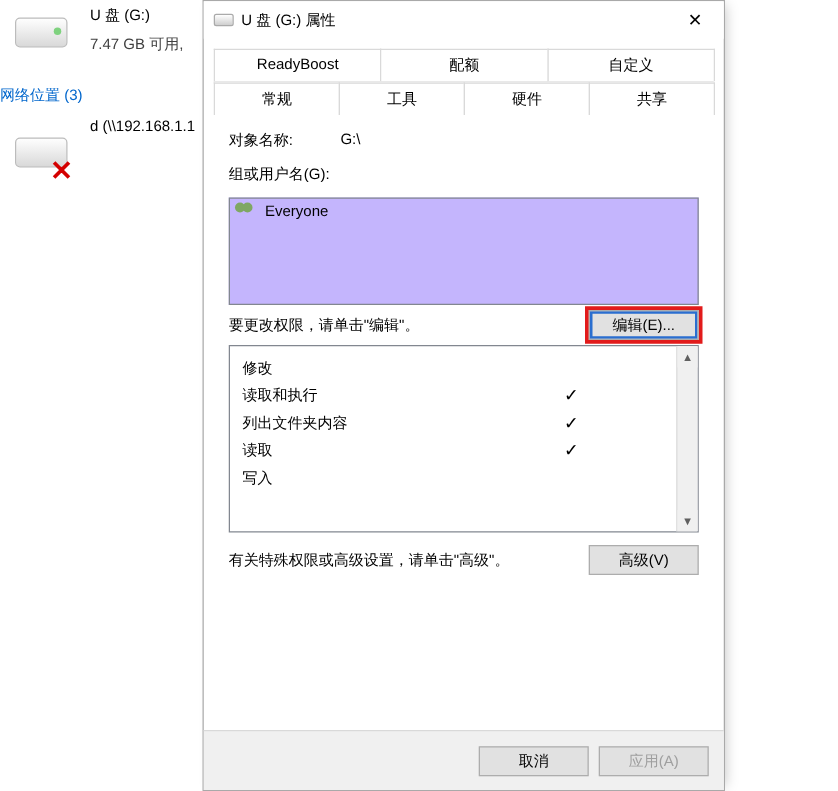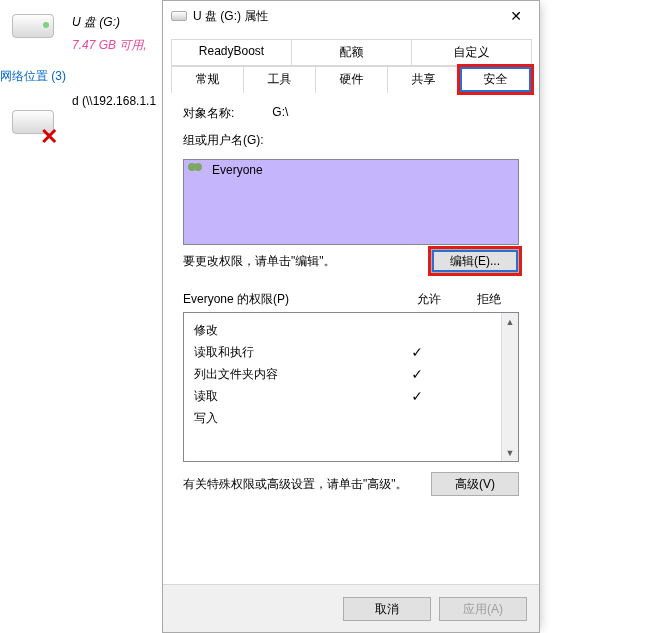--- a/index.html
+++ b/index.html
@@ -1,33 +1,33 @@
 <!DOCTYPE html>
 <html><head>
 <meta charset="utf-8">
 <style>
   * { box-sizing: border-box; font-family: "Microsoft YaHei", "Segoe UI", sans-serif; }
   body { margin: 0; width: 670px; height: 633px; background: #fff; font-size: 12px; overflow: hidden; position: relative; }
 
   
   .bg { position: absolute; inset: 0; background: #fff; }
-  .bg-item1 { position: absolute; left: 6px; top: 14px; width: 150px; font-style: italic; }
+  .bg-item1 { position: absolute; left: 6px; top: 4px; width: 150px; }
   .bg-item1 .lbl { color: #000; padding-left: 66px; }
-  .bg-item1 .sub { color: #ec4899; padding-left: 66px; margin-top: 6px; }
+  .bg-item1 .sub { color: #404040; padding-left: 66px; margin-top: 6px; }
   .drive-ico { position: absolute; left: 12px; top: 14px; width: 42px; height: 24px; background: linear-gradient(#fefefe,#d9d9d9); border: 1px solid #bcbcbc; border-radius: 4px; }
   .drive-ico:after { content:""; position:absolute; right:4px; top:7px; width:6px; height:6px; border-radius:50%; background:#7fd27f; }
 
   .net-hdr { position: absolute; left: 0px; top: 68px; color: #0066cc; }
   .bg-item2 { position: absolute; left: 6px; top: 94px; }
   .bg-item2 .lbl { padding-left: 66px; color:#000; }
   .drive-ico2 { position: absolute; left: 12px; top: 110px; width: 42px; height: 24px; background: linear-gradient(#fefefe,#d9d9d9); border: 1px solid #bcbcbc; border-radius: 4px; }
   .redX { position:absolute; left:40px; top:124px; color:#d40000; font-size:22px; font-weight:bold; font-family: Arial; }
 
   
-  .dlg { position: absolute; left: 162px; top: 0; width: 378px; height: 633px; background: #fff; border: 1px solid #a9a9a9; box-shadow: 4px 0 10px -4px rgba(0,0,0,.25); }
+  .dlg { position: absolute; left: 162px; top: 0; width: 418px; height: 633px; background: #fff; border: 1px solid #a9a9a9; box-shadow: 4px 0 10px -4px rgba(0,0,0,.25); }
   .titlebar { height: 30px; display:flex; align-items:center; padding: 0 0 0 8px; background:#fff; }
   .titlebar .ticon { width:16px; height:10px; background: linear-gradient(#fefefe,#cfcfcf); border:1px solid #aaa; border-radius:2px; margin-right:6px; }
   .titlebar .ttxt { flex:1; color:#000; }
   .closebtn { width:46px; height:30px; display:flex; align-items:center; justify-content:center; font-size:14px; color:#000; }
 
   .tabs-wrap { padding: 8px 8px 0 8px; }
   .tabrow { display:flex; border-bottom:1px solid #d9d9d9; }
   .tabrow2 { display:flex; }
   .tab { flex:1; text-align:center; padding:4px 0; border:1px solid #d9d9d9; border-bottom:none; margin-right:-1px; background:#fff; cursor:default; position:relative; }
   .tab.active { border-bottom:1px solid #fff; z-index:2; }
@@ -96,21 +96,20 @@
     <div class="tabrow">
       <div class="tab">ReadyBoost</div>
       <div class="tab">配额</div>
       <div class="tab">自定义</div>
     </div>
     <div class="tabrow2">
       <div class="tab">常规</div>
       <div class="tab">工具</div>
       <div class="tab">硬件</div>
       <div class="tab">共享</div>
-      <div class="tab active tab-hl-red">安全</div>
     </div>
   </div>
 
   <div class="panel">
     <div class="row objname">
       <span>对象名称:</span>
       <span>G:\</span>
     </div>
 
     <div class="row">组或用户名(G):</div>
@@ -119,25 +118,20 @@
         <span class="usr-ico"></span>
         <span>Everyone</span>
       </div>
     </div>
 
     <div class="editrow">
       <span>要更改权限，请单击"编辑"。</span>
       <div class="btn btn-hl-red">编辑(E)...</div>
     </div>
 
-    <div class="perm-hdr">
-      <div class="c1">Everyone 的权限(P)</div>
-      <div class="c2">允许</div>
-      <div class="c3">拒绝</div>
-    </div>
 
     <div class="permbox">
       <div class="perm-rows" id="perm-rows">
           <div class="perm-row">
             <div class="p1">修改</div>
             <div class="p2"></div>
             <div class="p3"></div>
           </div>
           <div class="perm-row">
             <div class="p1">读取和执行</div>

